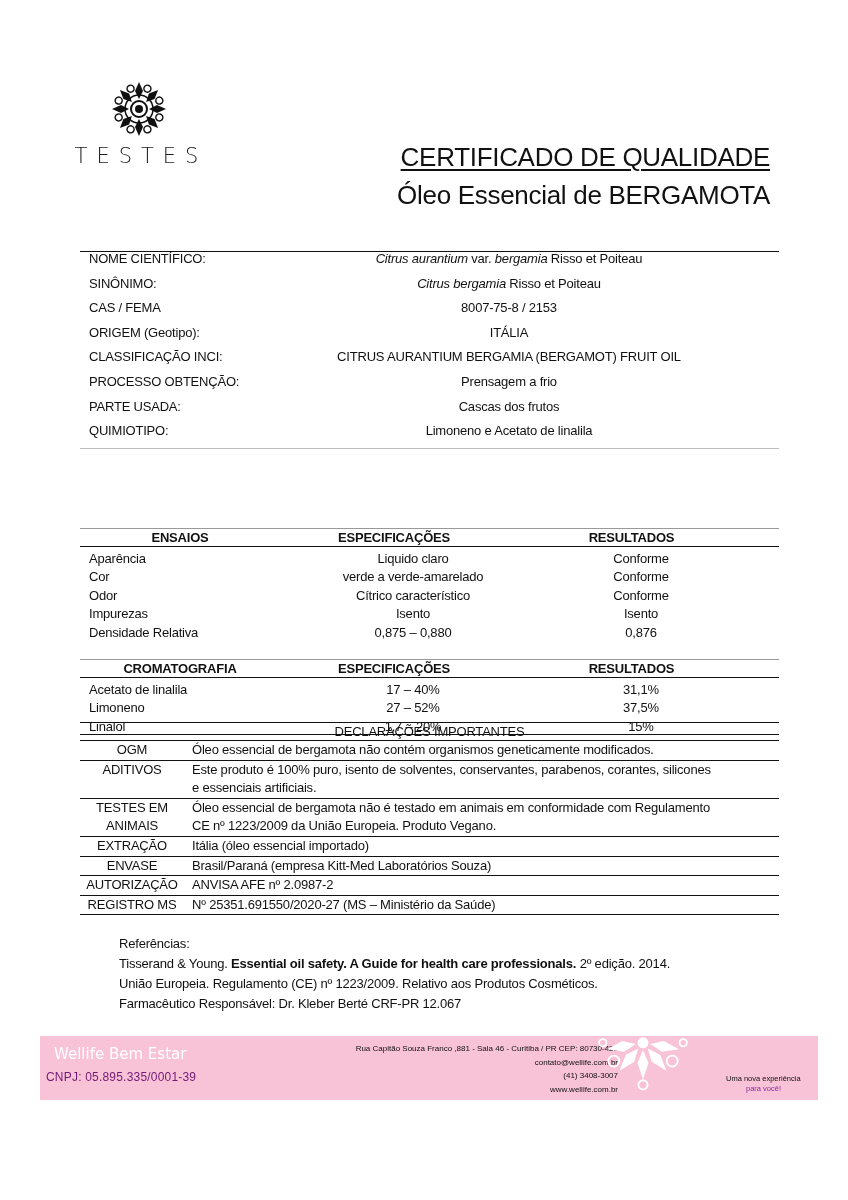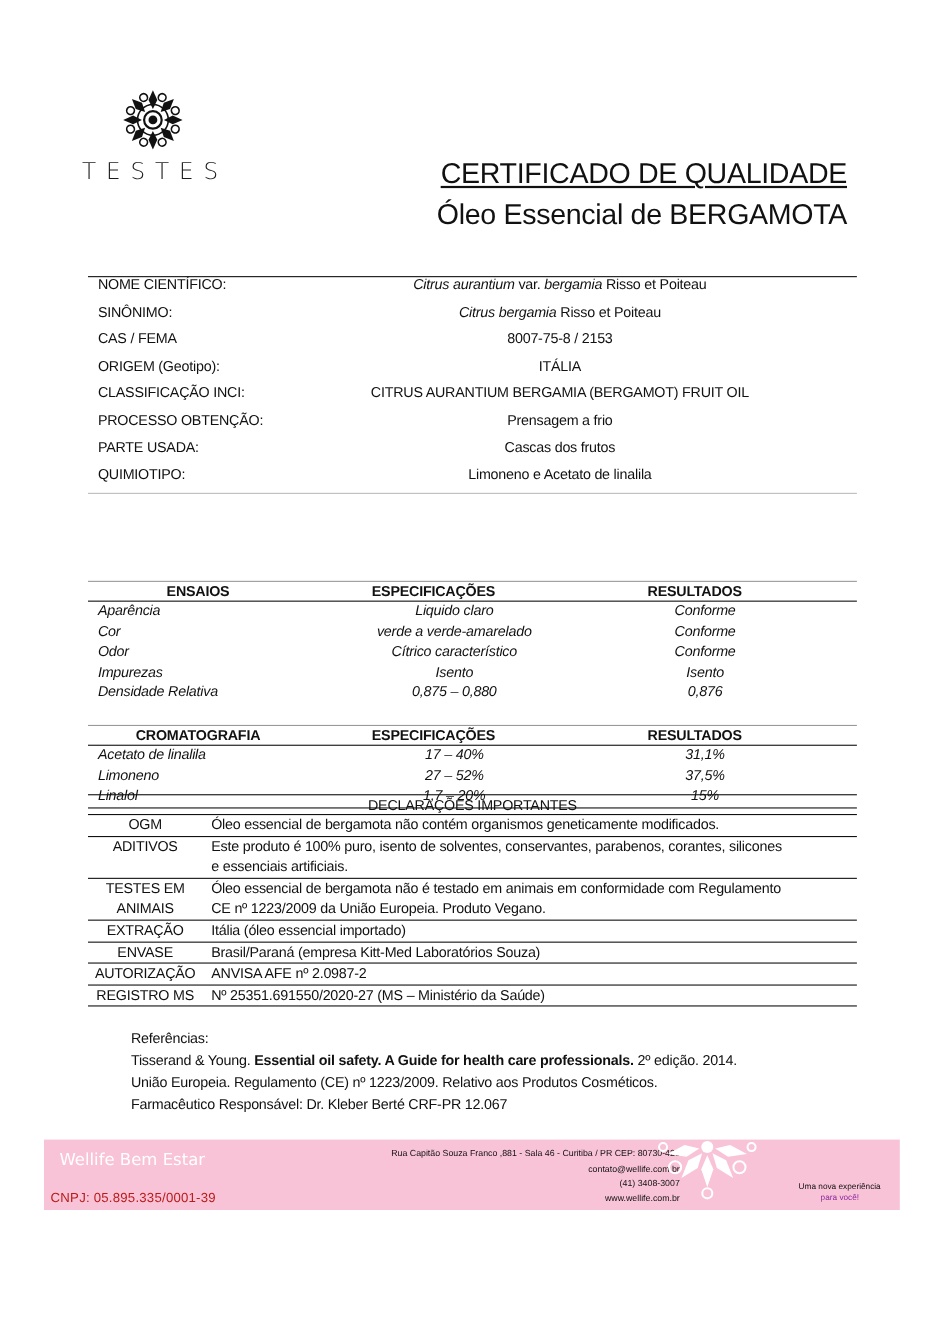--- a/index.html
+++ b/index.html
@@ -23,21 +23,21 @@
           border-bottom:1.5px solid #bcbcbc; }
   .info-row { display:flex; height:24.6px; align-items:flex-start; font-size:13px; }
   .info-row .lab { width:220px; padding-left:9px; letter-spacing:-0.2px; }
   .info-row .val { flex:1; text-align:center; padding-right:70px; letter-spacing:-0.2px; }
   .info-row:first-child { margin-top:-1px; }
 
   
   .dtable { left:80px; width:699px; font-size:13px; letter-spacing:-0.2px; }
   .dtable .hdr { display:flex; height:17px; align-items:center; font-weight:bold;
                  border-top:1.5px solid #999; border-bottom:1px solid #111;margin-top:46px; }
-  .dtable .row { display:flex; height:18.6px; align-items:flex-start;font-style:italic; }
+  .dtable .row { display:flex; height:18.6px; align-items:flex-end; }
   .dtable .c1 { width:210px; padding-left:9px; }
   .dtable .hdr .c1 { padding-left:0; text-align:center; width:200px; }
   .dtable .c2 { width:228px; text-align:center; }
   .dtable .c3 { flex:1; text-align:center; padding-right:24px; }
   .dtable .body { border-bottom:1.5px solid #111; }
   #ensaios { top:482px; }
   #ensaios .body { border-bottom:none; }
   #cromato { top:613px; }
 
   
@@ -50,21 +50,21 @@
   .drow .v { flex:1; line-height:18.6px; padding-left:8px; }
 
   
   #refs { left:119px; top:934px; font-size:13px; line-height:20px; letter-spacing:-0.2px; }
   #refs b { font-weight:bold; }
 
   
   #footer { left:40px; top:1036px; width:778px; height:64px; background:#f9c3d7; }
   #foot-name { left:14px; top:9px; color:#fff; font-family:"DejaVu Sans", sans-serif;
                font-size:15px; }
-  #foot-cnpj { left:6px; top:34px; color:#b91c1c; font-size:12px; letter-spacing:0.2px;margin-top:12px; }
+  #foot-cnpj { left:6px; top:34px; color:#701a75; font-size:12px; letter-spacing:0.2px; }
   #foot-addr { right:200px; top:6px; text-align:right; font-size:8px; line-height:13.5px; color:#111; }
   #foot-mandala { left:548px; top:-6px; width:110px; height:64px; }
   #foot-tag1 { left:686px; top:38px; font-size:7.5px; color:#111; }
   #foot-tag2 { left:706px; top:48px; font-size:7.5px; color:#8a2a9e; }
 </style>
 </head>
 <body>
 
 <div id="logo-mark" class="abs">
   <svg viewBox="0 0 62 62" width="62" height="62">

